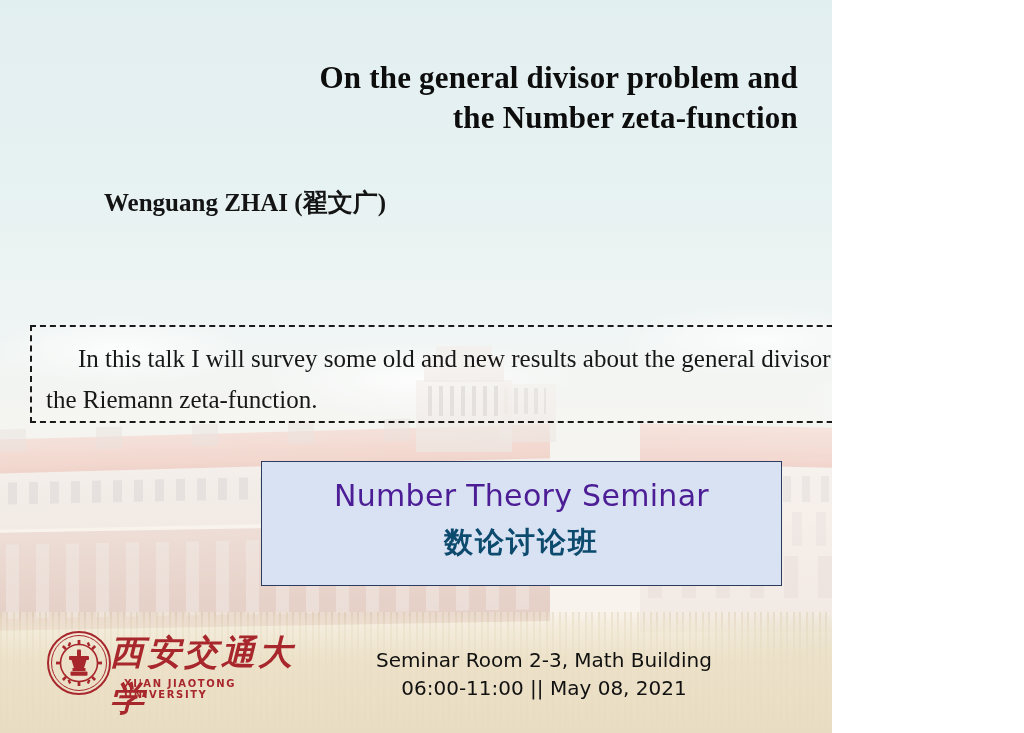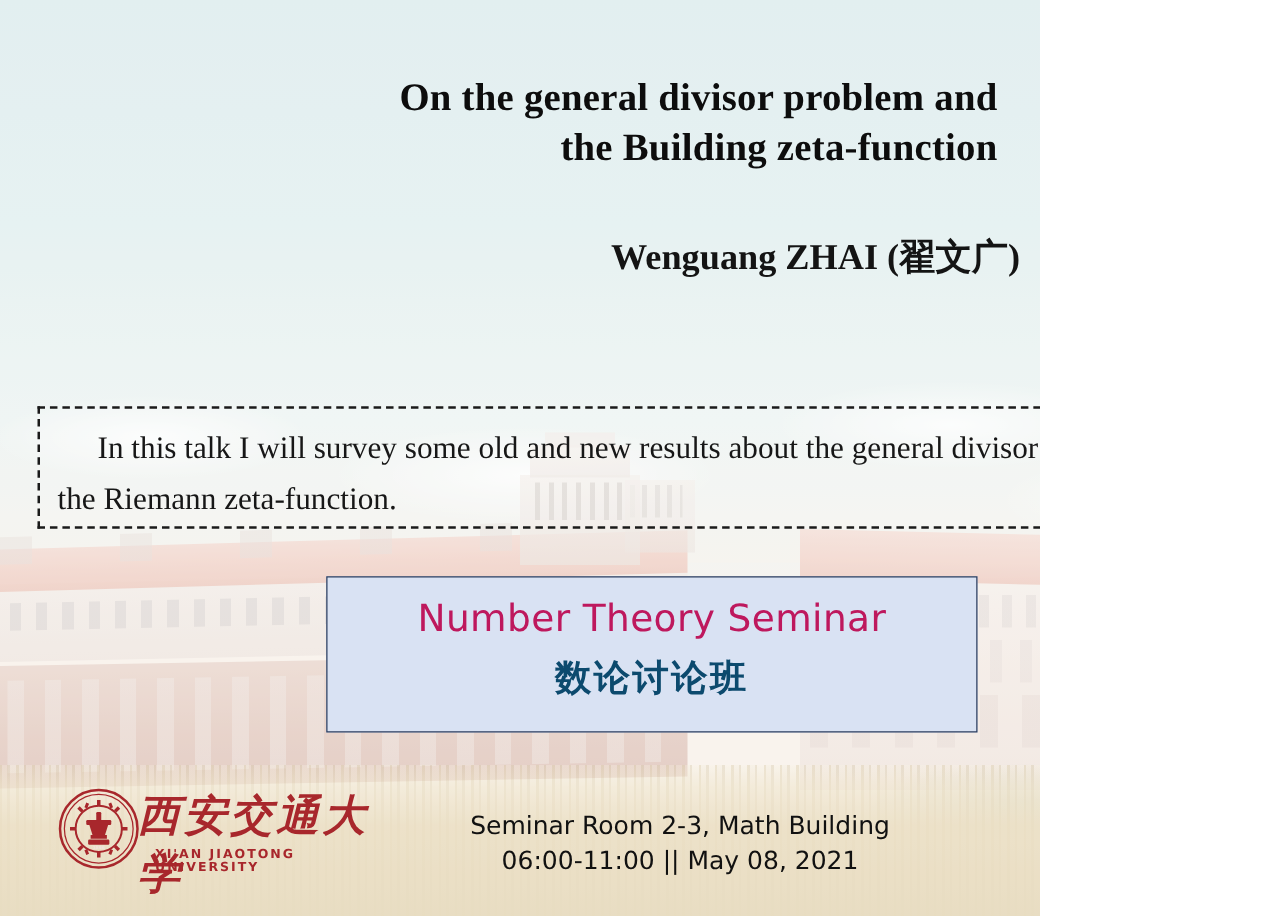--- a/index.html
+++ b/index.html
@@ -193,27 +193,27 @@
     text-align: right;
     font-family: "Liberation Serif", serif;
     font-weight: bold;
     font-size: 31px;
     line-height: 1.30;
     color: #0d0d0d;
     letter-spacing: .2px;
   }
   .speaker {
     position: absolute;
-    right: 16px;
+    right: 28px;
     top: 186px;
     width: 700px;
-    text-align: right;
+    text-align: left;
     font-family: "Liberation Serif", serif;
     font-weight: bold;
-    font-size: 29px;
+    font-size: 25px;
     line-height: 1.38;
     color: #141414;
   }
 
   .abstract-box {
     position: absolute;
     left: 30px;
     top: 325px;
     width: 962px;
     height: 98px;
@@ -240,21 +240,21 @@
     width: 521px;
     height: 125px;
     background: #d9e2f3;
     border: 1.5px solid #2b3c5e;
     box-sizing: border-box;
     text-align: center;
   }
   .seminar-en {
     font-family: "DejaVu Sans", sans-serif;
     font-size: 30px;
-    color: #be185d;
+    color: #4c1d95;
     margin-top: 16px;
     letter-spacing: .3px;
   }
   .seminar-cn {
     font-family: "DejaVu Sans", sans-serif;
     font-weight: bold;
     font-size: 29px;
     color: #0c4a6e;
     margin-top: 10px;
     letter-spacing: 2px;
@@ -337,21 +337,21 @@
     <div class="bldg-right-roof"></div>
     <div class="bldg-right-roof2"></div>
 
     <div class="foliage-green"></div>
     <div class="foliage"></div>
     <div class="photo-wash"></div>
   </div>
 
   <div class="title">
     <div>On the general divisor problem and</div>
-    <div>the Building zeta-function</div>
+    <div>the Number zeta-function</div>
   </div>
 
   <div class="speaker">
     <div>Wenguang  ZHAI (翟文广)</div>
   </div>
 
   <div class="abstract-box">
     <div class="abstract-text">In this talk I will survey some old and new results about the general divisor problem and the Riemann zeta-function.</div>
   </div>
 

